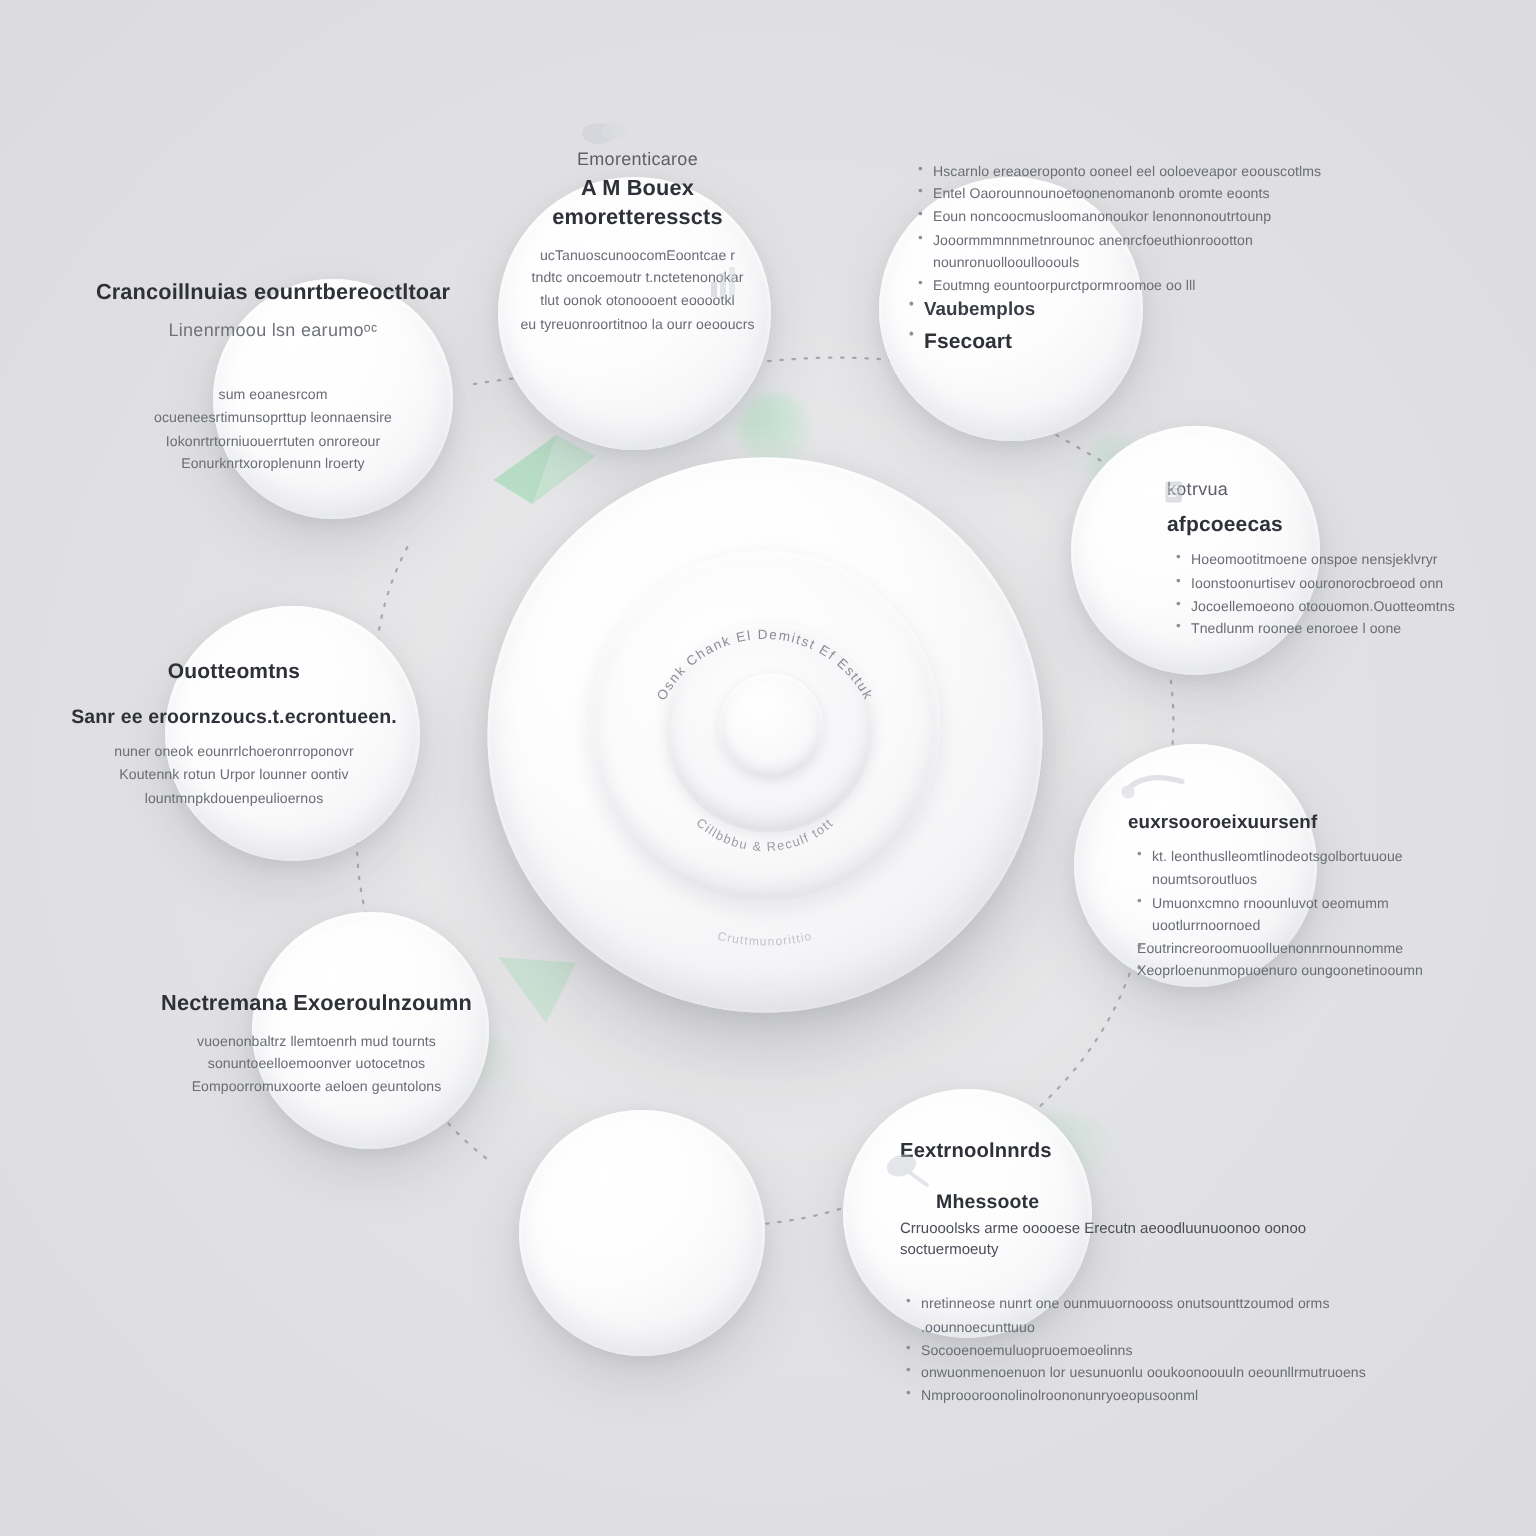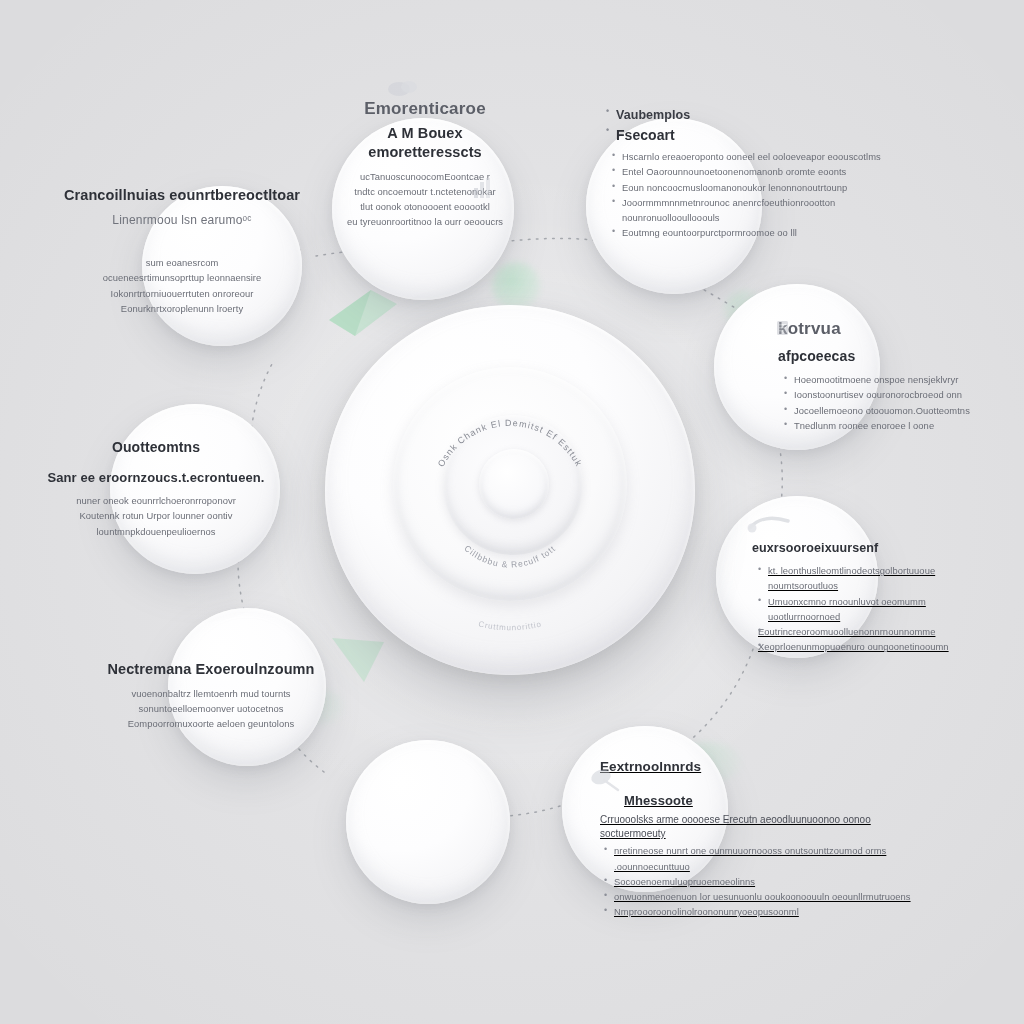--- a/index.html
+++ b/index.html
@@ -77,29 +77,29 @@
     background:
       radial-gradient(circle at 34% 26%, #ffffff 0%, #fdfdfe 42%, #f5f5f7 72%, #ebebee 92%, #e4e4e8 100%);
     box-shadow:
       0 16px 34px rgba(125,127,136,.22),
       0 4px 10px rgba(125,127,136,.14),
       inset 0 2px 4px rgba(255,255,255,.95),
       inset 0 -8px 18px rgba(178,180,190,.22);
   }
   .txt{ position:absolute; }
   .eyebrow{
-    font-size:17px; font-weight:700; color:#5c5f68; letter-spacing:.2px;
+    font-size:12px; font-weight:400; color:#5c5f68; letter-spacing:.2px;
     line-height:1.35; margin-bottom:3px; white-space:nowrap;
   }
   .headline{
     font-size:14.5px; font-weight:700; color:#2e3138; letter-spacing:.1px;
     line-height:1.3; margin-bottom:7px;
   }
   .subhead{
-    font-size:12px; font-weight:700; color:#4b4e57; line-height:1.35; margin-bottom:3px;
+    font-size:12px; font-weight:700; color:#4b4e57; line-height:1.35; margin-bottom:21px;
   }
   ul.bullets{ list-style:none; }
   ul.bullets li{
     font-size:9.4px; color:#6a6d76; line-height:1.62; letter-spacing:.05px;
     position:relative; padding-left:10px;
   }
   ul.bullets li::before{
     content:"•"; position:absolute; left:0; top:-1px; color:#8c8f98; font-size:9px;
   }
   .ta-c{ text-align:center; }
@@ -215,30 +215,30 @@
   </div>
   <div class="glyph" style="left:472px;top:176px;">
     <svg width="20" height="24" viewBox="0 0 20 24">
       <rect x="2" y="12" width="4" height="10" fill="#b9bcc4" opacity=".85"></rect>
       <rect x="8" y="6" width="4" height="16" fill="#c6c9d0" opacity=".85"></rect>
       <rect x="14" y="2" width="4" height="20" fill="#d0d3d9" opacity=".85"></rect>
     </svg>
   </div>
 
   <div class="node txt ta-l" style="left:606px;top:106px;width:318px;">
-    <ul class="bullets" style="margin-bottom:2px;">
-      <li style="font-size:12.5px;font-weight:700;color:#3a3d45;line-height:1.55;">Vaubemplos</li>
-      <li style="font-size:14px;font-weight:700;color:#2e3138;line-height:1.55;">Fsecoart</li>
-    </ul>
     <ul class="bullets" style="padding-left:6px;">
       <li>Hscarnlo ereaoeroponto ooneel eel ooloeveapor eoouscotlms</li>
       <li>Entel Oaorounnounoetoonenomanonb oromte eoonts</li>
       <li>Eoun noncoocmusloomanonoukor lenonnonoutrtounp</li>
       <li>Jooormmmnnmetnrounoc anenrcfoeuthionroootton nounronuollooullooouls</li>
       <li>Eoutmng eountoorpurctpormroomoe oo lll</li>
+    </ul>
+    <ul class="bullets" style="margin-bottom:2px;">
+      <li style="font-size:12.5px;font-weight:700;color:#3a3d45;line-height:1.55;">Vaubemplos</li>
+      <li style="font-size:14px;font-weight:700;color:#2e3138;line-height:1.55;">Fsecoart</li>
     </ul>
   </div>
 
   <div class="node txt ta-l" style="left:778px;top:318px;width:216px;">
     <div class="eyebrow">kotrvua</div>
     <div class="headline" style="font-size:14px;margin-top:6px;">afpcoeecas</div>
     <ul class="bullets" style="padding-left:6px;">
       <li>Hoeomootitmoene onspoe nensjeklvryr</li>
       <li>Ioonstoonurtisev oouronorocbroeod onn</li>
       <li>Jocoellemoeono otoouomon.Ouotteomtns</li>
@@ -249,35 +249,35 @@
     <svg width="14" height="16" viewBox="0 0 14 16">
       <rect x="1" y="1" width="11" height="14" rx="1.5" fill="#b7bac2" opacity=".85"></rect>
       <rect x="3" y="4" width="7" height="1.4" fill="#eceef1"></rect>
       <rect x="3" y="7" width="7" height="1.4" fill="#eceef1"></rect>
       <rect x="3" y="10" width="5" height="1.4" fill="#eceef1"></rect>
     </svg>
   </div>
 
   <div class="node txt ta-l" style="left:752px;top:540px;width:238px;">
     <div class="headline" style="font-size:12.5px;">euxrsooroeixuursenf</div>
-    <ul class="bullets" style="padding-left:6px;text-decoration:underline;">
+    <ul class="bullets" style="padding-left:6px;">
       <li>kt. leonthuslleomtlinodeotsgolbortuuoue noumtsoroutluos</li>
       <li>Umuonxcmno rnoounluvot oeomumm uootlurrnoornoed</li>
       <li style="padding-left:0;">Eoutrincreoroomuoolluenonnrnounnomme</li>
       <li style="padding-left:0;">Xeoprloenunmopuoenuro oungoonetinooumn</li>
     </ul>
   </div>
   <div class="glyph" style="left:746px;top:512px;">
     <svg width="48" height="24" viewBox="0 0 48 24">
       <path d="M4,16 C12,6 26,4 42,9" stroke="#c2c5cd" stroke-width="3.5" fill="none" stroke-linecap="round" opacity=".9"></path>
       <circle cx="6" cy="16" r="4.5" fill="#cfd2d9" opacity=".9"></circle>
     </svg>
   </div>
 
-  <div class="node txt ta-l" style="left:600px;top:758px;width:320px;text-decoration:underline;">
+  <div class="node txt ta-l" style="left:600px;top:758px;width:320px;">
     <div class="headline" style="font-size:13.5px;margin-bottom:4px;">Eextrnoolnnrds</div>
     <div class="headline" style="font-size:13px;margin-left:24px;margin-bottom:4px;margin-top:17px;">Mhessoote</div>
     <div class="subhead" style="font-size:10px;font-weight:400;">Crruooolsks arme ooooese Erecutn aeoodluunuoonoo oonoo soctuermoeuty</div>
     <ul class="bullets" style="padding-left:4px;">
       <li>nretinneose nunrt one ounmuuornoooss onutsounttzoumod  orms .oounnoecunttuuo</li>
       <li>Socooenoemuluopruoemoeolinns</li>
       <li>onwuonmenoenuon lor uesunuonlu ooukoonoouuln oeounllrmutruoens</li>
       <li>Nmproooroonolinolroononunryoeopusoonml</li>
     </ul>
   </div>

